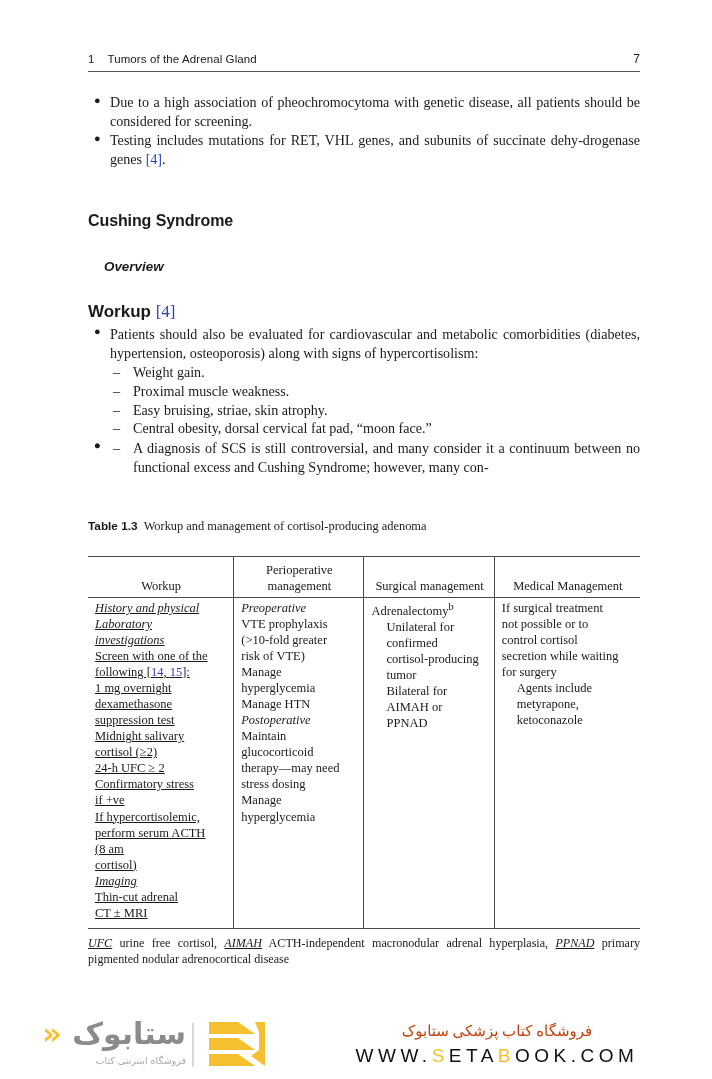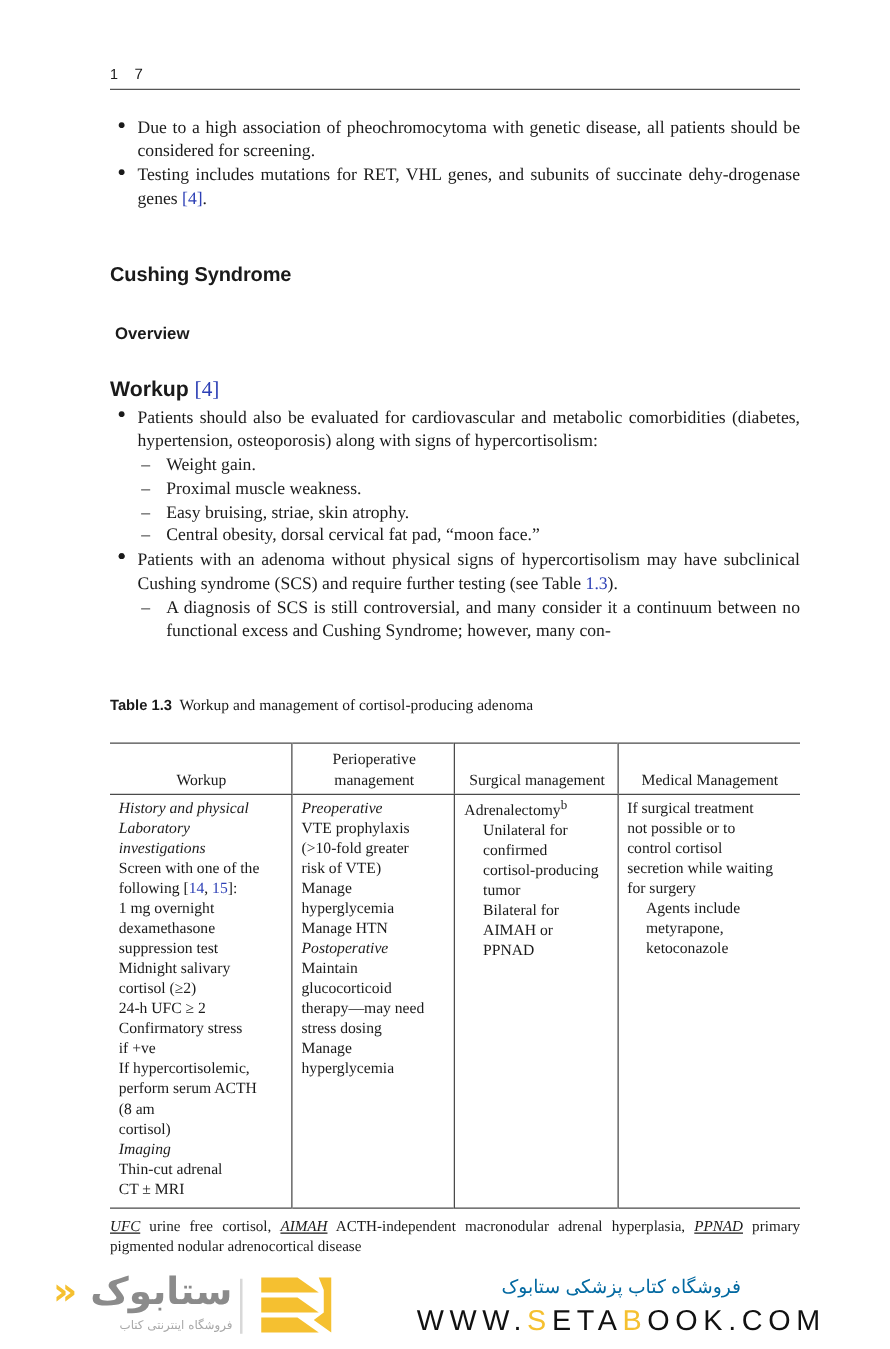--- a/index.html
+++ b/index.html
@@ -78,21 +78,22 @@
     font-family: "Liberation Sans", sans-serif;
     font-size: 16px;
     font-weight: bold;
     margin: 41px 0 0 0;
     letter-spacing: -0.1px;
   }
   h3.head-b {
     font-family: "Liberation Sans", sans-serif;
     font-size: 13.4px;
     font-weight: bold;
-    margin: 26px 0 0 4px;
+    margin: 26px 0 0 16px;
+    font-style: italic;
   }
   h4.head-c {
     font-family: "Liberation Sans", sans-serif;
     font-size: 17px;
     font-weight: bold;
     margin: 25px 0 1px 0;
   }
   h4.head-c .ref { font-family: "Liberation Serif", serif; font-weight: normal; }
 
   
@@ -124,21 +125,21 @@
     border-bottom: 1.1px solid #4a4a4a;
     border-left: 1.1px solid #4a4a4a;
     height: 34px;
   }
   table.data thead th:first-child { border-left: none; }
   table.data tbody td {
     vertical-align: top;
     padding: 2px 6px 7px 7px;
     border-left: 1.1px solid #4a4a4a;
   }
-  table.data tbody td:first-child { border-left: none; }
+  table.data tbody td:first-child { border-left: none; text-decoration: underline; }
   .cell-line { white-space: pre-wrap; }
   .cell-line.it { font-style: italic; }
   .cell-line.indent { padding-left: 15px; }
   .col-w1 { width: 26.4%; }
   .col-w2 { width: 23.6%; }
   .col-w3 { width: 23.6%; }
   .col-w4 { width: 26.4%; }
 
   .table-notes {
     margin-top: 7px;
@@ -200,42 +201,43 @@
     height: 44px;
     background: #d8d8d8;
     margin: 0 13px 0 6px;
   }
   .banner-text {
     flex: 1;
     text-align: center;
     padding-right: 14px;
   }
   .banner-fa {
-    font-family: Liberation Sans, sans-serif;
+    font-family: Liberation Serif, serif;
     font-size: 15px;
-    color: #0369a1;
+    color: #c2410c;
     direction: rtl;
     margin-bottom: 5px;
   }
   .banner-url {
     font-family: "Liberation Sans", sans-serif;
-    font-size: 23px;
+    font-size: 19px;
     letter-spacing: 4.5px;
     color: #111;
     font-weight: normal;
   }
   .banner-url .gold { color: #f5c030; }
 </style>
 </head>
 <body>
 
 <div class="page">
 
   <div class="runhead">
     <span class="chap-no">1</span>
+    <span class="chap-title">Tumors of the Adrenal Gland</span>
     <span class="folio">7</span>
   </div>
   <div class="runhead-rule"></div>
 
   <div class="body-text">
 
     <ul class="bullets">
       <li>
         <span class="bullet-mark">●</span>
         <span>Due to a high association of pheochromocytoma with genetic disease, all patients should be considered for screening.</span>
@@ -261,21 +263,20 @@
           <li><span class="dash-mark">–</span><span>Proximal muscle weakness.</span></li>
           <li><span class="dash-mark">–</span><span>Easy bruising, striae, skin atrophy.</span></li>
           <li><span class="dash-mark">–</span><span>Central obesity, dorsal cervical fat pad, “moon face.”</span></li>
         </ul>
       </li>
       <li>
         <span class="bullet-mark">●</span>
       </li>
       <li>
         <span class="bullet-mark">●</span>
-        <span><span>Patients with an adenoma without physical signs of hypercortisolism may have subclinical Cushing syndrome (SCS) and require further testing (see Table </span><span class="ref">1.3</span><span>).</span></span>
         <ul class="dashes">
           <li><span class="dash-mark">–</span><span>A diagnosis of SCS is still controversial, and many consider it a continuum between no functional excess and Cushing Syndrome; however, many con-</span></li>
         </ul>
       </li>
     </ul>
 
     <div class="table-block">
       <div class="table-caption">
         <span class="cap-label">Table 1.3</span><span>Workup and management of cortisol-producing adenoma</span>
       </div>

